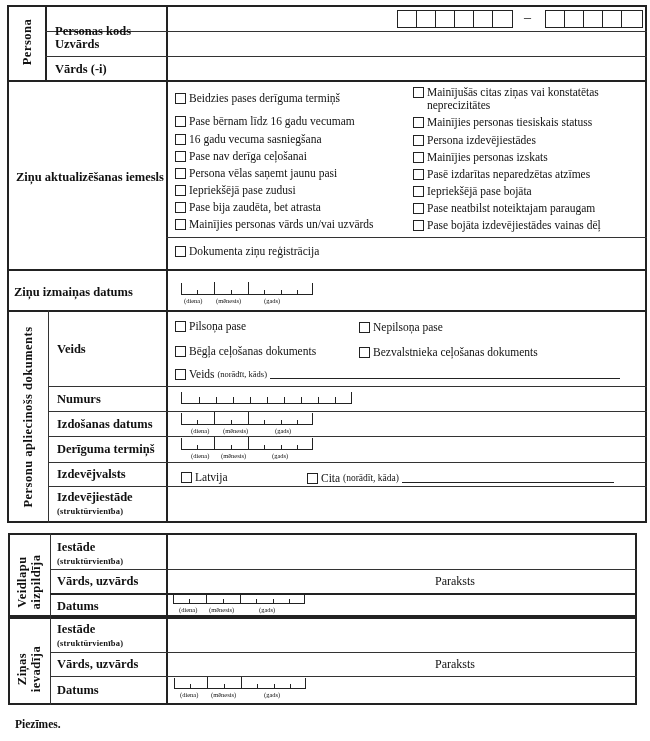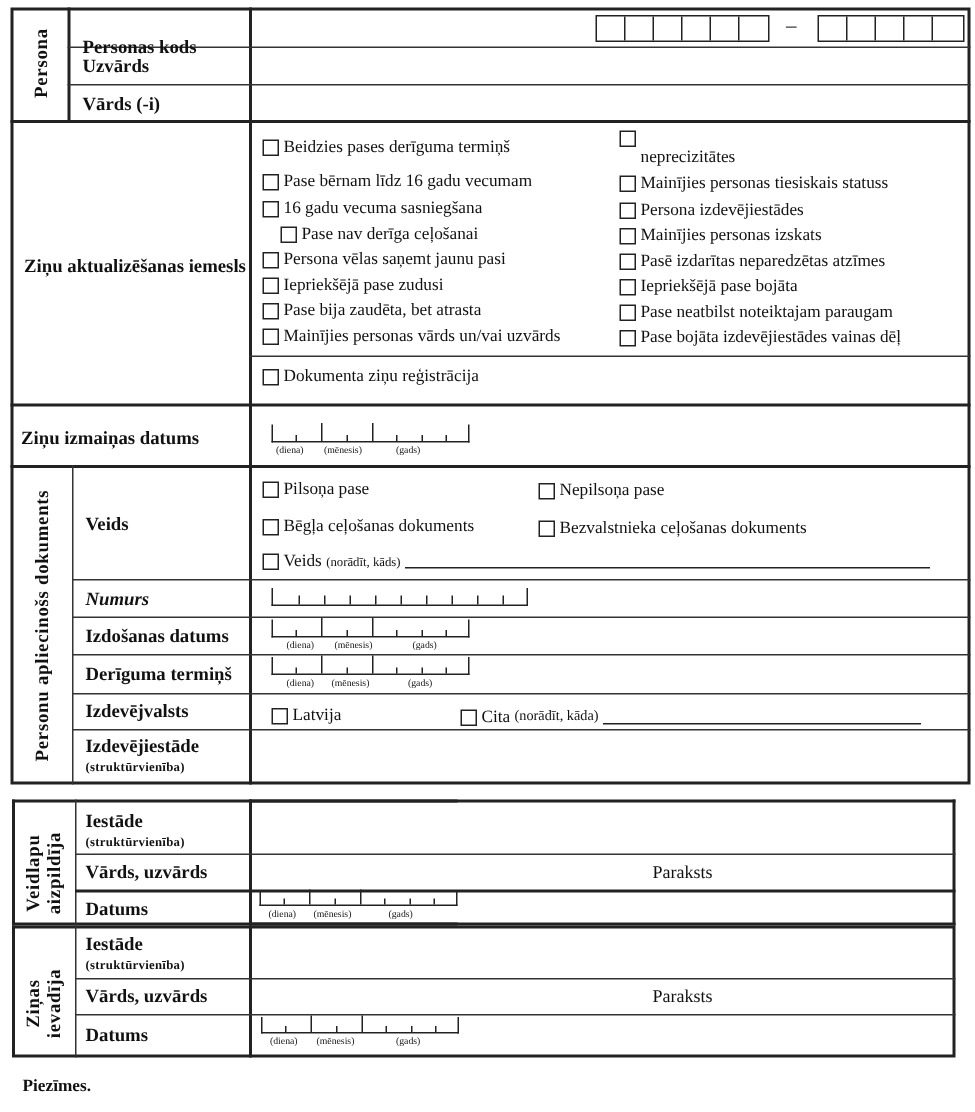--- a/index.html
+++ b/index.html
@@ -73,21 +73,21 @@
     <span>Beidzies pases derīguma termiņš</span>
   </div>
 <div class="cb" style="left:175px; top:115px;">
     <span class="box"></span>
     <span>Pase bērnam līdz 16 gadu vecumam</span>
   </div>
 <div class="cb" style="left:175px; top:133px;">
     <span class="box"></span>
     <span>16 gadu vecuma sasniegšana</span>
   </div>
-<div class="cb" style="left:175px; top:150px;margin-left:12px;">
+<div class="cb" style="left:175px; top:150px;">
     <span class="box"></span>
     <span>Pase nav derīga ceļošanai</span>
   </div>
 <div class="cb" style="left:175px; top:167px;text-align:right;">
     <span class="box"></span>
     <span>Persona vēlas saņemt jaunu pasi</span>
   </div>
 <div class="cb" style="left:175px; top:184px;">
     <span class="box"></span>
     <span>Iepriekšējā pase zudusi</span>
@@ -96,21 +96,21 @@
     <span class="box"></span>
     <span>Pase bija zaudēta, bet atrasta</span>
   </div>
 <div class="cb" style="left:175px; top:218px;">
     <span class="box"></span>
     <span>Mainījies personas vārds un/vai uzvārds</span>
   </div>
 
 <div class="cb" style="left:413px; top:86px;">
     <span class="box"></span>
-    <span><br><span>neprecizitātes</span></span>
+    <span><span>Mainījušās citas ziņas vai konstatētas</span><br><span>neprecizitātes</span></span>
   </div>
 <div class="cb" style="left:413px; top:116px;">
     <span class="box"></span>
     <span>Mainījies personas tiesiskais statuss</span>
   </div>
 <div class="cb" style="left:413px; top:134px;">
     <span class="box"></span>
     <span>Persona izdevējiestādes</span>
   </div>
 <div class="cb" style="left:413px; top:151px;">
@@ -160,21 +160,21 @@
 <div class="vl" style="left:48px; top:310px; height:213px;"></div>
 <div class="vert" style="left:-67px; top:410px; width:190px;">Personu apliecinošs dokuments</div>
 
 <div class="hl" style="left:48px; top:386px; width:599px;"></div>
 <div class="hl" style="left:48px; top:411px; width:599px;"></div>
 <div class="hl" style="left:48px; top:436px; width:599px;"></div>
 <div class="hl" style="left:48px; top:462px; width:599px;"></div>
 <div class="hl" style="left:48px; top:486px; width:599px;"></div>
 
 <div class="lbl" style="left:57px; top:342px;">Veids</div>
-<div class="lbl" style="left:57px; top:392px;font-style:italic;">Numurs</div>
+<div class="lbl" style="left:57px; top:392px;">Numurs</div>
 <div class="lbl" style="left:57px; top:417px;">Izdošanas datums</div>
 <div class="lbl" style="left:57px; top:442px;">Derīguma termiņš</div>
 <div class="lbl" style="left:57px; top:467px;">Izdevējvalsts</div>
 <div class="lbl" style="left:57px; top:490px;"><span>Izdevējiestāde</span><span class="sub">(struktūrvienība)</span></div>
 
 <div class="cb" style="left:175px; top:320px;">
     <span class="box"></span>
     <span>Pilsoņa pase</span>
   </div>
 <div class="cb" style="left:359px; top:321px;">

